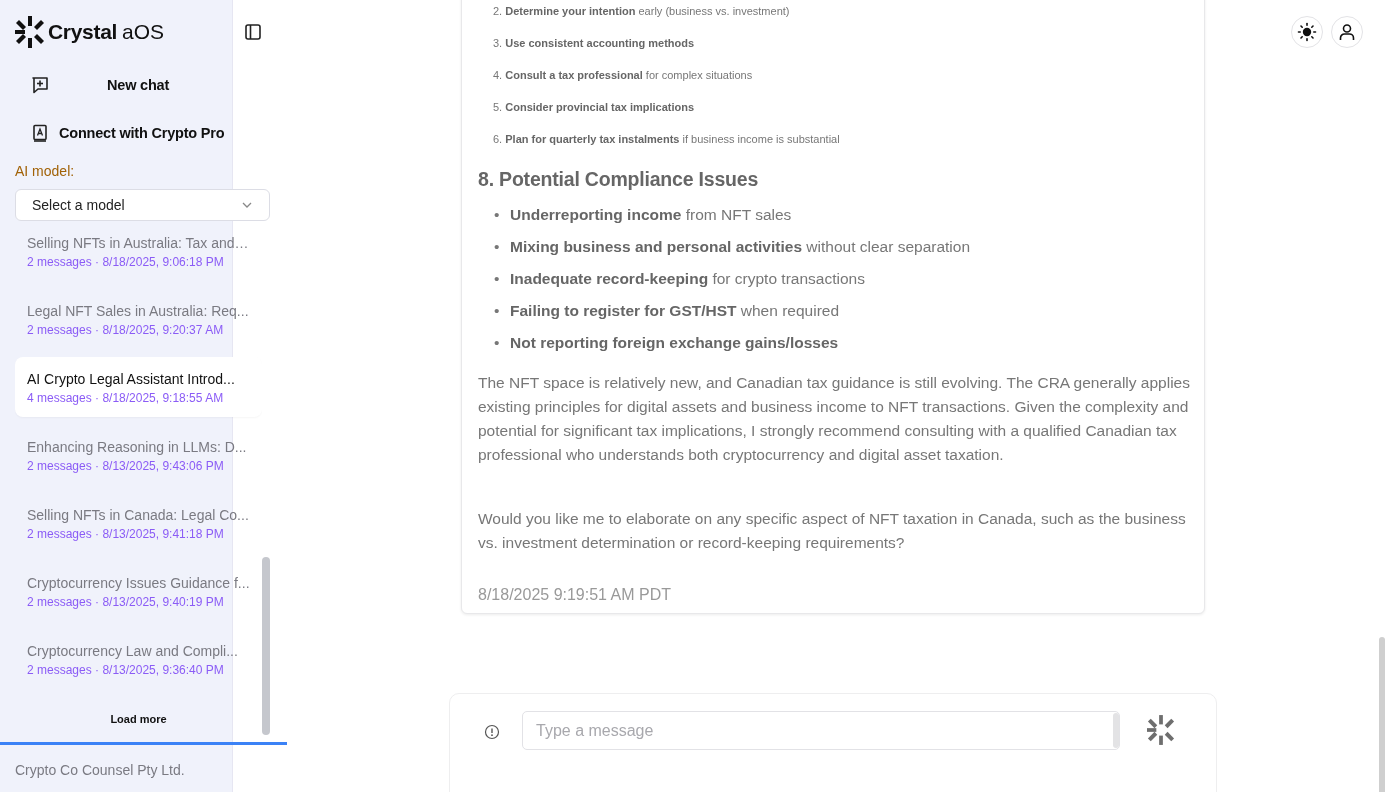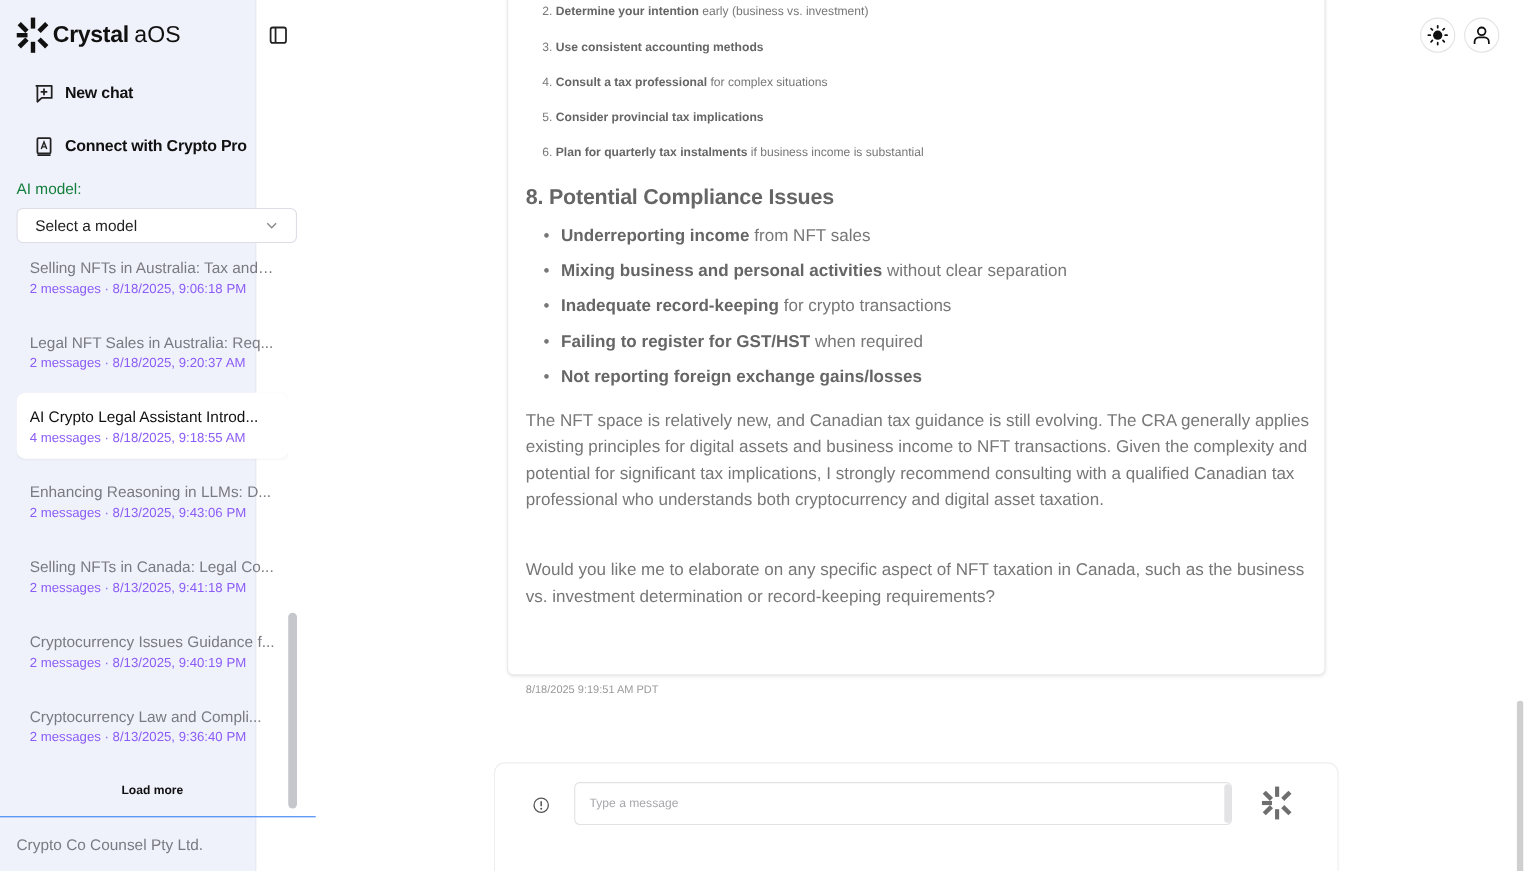--- a/index.html
+++ b/index.html
@@ -10,59 +10,59 @@
   .sidebar { position: absolute; left: 0; top: 0; width: 233px; height: 792px; background: #f0f2fb; border-right: 1px solid #e6e6f2; }
   .brand { position: absolute; left: 15px; top: 15px; display: flex; align-items: center; height: 34px; }
   .brand-logo { width: 30px; height: 34px; margin-right: 3px; }
   .brand-name { font-size: 21px; font-weight: 700; color: #111; letter-spacing: -0.3px; }
   .brand-suffix { font-size: 21px; font-weight: 400; color: #111; margin-left: 5px; }
   .toggle-sidebar { position: absolute; left: 243px; top: 22px; width: 20px; height: 20px; cursor: pointer; }
 
   .nav-btn { position: absolute; left: 30px; display: flex; align-items: center; height: 28px; cursor: pointer; }
   .nav-btn .ico { width: 20px; height: 20px; margin-right: 9px; }
   .nav-btn .lbl { font-size: 14.5px; font-weight: 700; color: #111; letter-spacing: -0.2px; }
-  .nav-new { top: 71px; }
+  .nav-new { top: 71px; gap: 48px; }
   .nav-pro { top: 119px; }
 
-  .model-label { position: absolute; left: 15px; top: 163px; font-size: 14px; color: #15803d; }
+  .model-label { position: absolute; left: 15px; top: 163px; font-size: 14px; color: #a16207; }
   .model-select { position: absolute; left: 15px; top: 189px; width: 255px; height: 32px; background: #fff; border: 1px solid #dcdde5; border-radius: 6px; display: flex; align-items: center; padding: 0 16px; cursor: pointer; }
   .model-select .val { font-size: 14px; color: #222; flex: 1; }
   .model-select .chev { width: 12px; height: 12px; }
 
   .history { position: absolute; left: 15px; top: 225px; width: 247px; height: 480px; overflow: hidden; }
   .hist-item { position: absolute; left: 0; width: 247px; height: 60px; border-radius: 8px; padding: 9px 12px; cursor: pointer; }
   .hist-item.active { background: #fff; box-shadow: 0 1px 2px rgba(0,0,0,0.04); }
   .hist-title { font-size: 14px; color: #7a7a82; white-space: nowrap; overflow: hidden; text-overflow: ellipsis; line-height: 18px; }
   .hist-item.active .hist-title { color: #111; }
   .hist-meta { font-size: 12px; color: #8b5cf6; line-height: 16px; margin-top: 2px; }
 
   .side-scroll { position: absolute; left: 262px; top: 557px; width: 8px; height: 178px; background: #c5c7cd; border-radius: 4px; }
   .load-more { position: absolute; left: 0; top: 713px; width: 277px; text-align: center; font-size: 11px; font-weight: 700; color: #111; cursor: pointer; }
-  .side-footer { position: absolute; left: 0; top: 742px; width: 287px; height: 50px; border-top: 1px solid #3b82f6; text-align: right; }
+  .side-footer { position: absolute; left: 0; top: 742px; width: 287px; height: 50px; border-top: 3px solid #3b82f6; text-align: right; }
   .side-footer .company { position: absolute; left: 15px; top: 17px; font-size: 14px; color: #7a7a82; }
 
   
   .circle-btn { position: absolute; top: 16px; width: 32px; height: 32px; border-radius: 50%; border: 1px solid #e3e3e6; background: #fff; display: flex; align-items: center; justify-content: center; cursor: pointer; }
   .theme-btn { left: 1291px; }
   .user-btn { left: 1331px; }
 
   
   .msg-card { position: absolute; left: 461px; top: -20px; width: 744px; height: 634px; background: #fff; border: 1px solid #e8e8ea; border-radius: 0 0 6px 6px; box-shadow: 0 1px 3px rgba(0,0,0,0.08); color: #777; }
   .ol-item { position: absolute; left: 31px; font-size: 11px; line-height: 20px; color: #777; }
   .ol-item b, .ul-item b { color: #666; font-weight: 700; }
   .section-h { position: absolute; left: 16px; top: 187px; font-size: 19.5px; font-weight: 700; color: #666; letter-spacing: -0.2px; }
   .ul-item { position: absolute; left: 48px; font-size: 15.5px; line-height: 20px; color: #777; }
   .ul-item::before { content: "•"; position: absolute; left: -16px; color: #777; }
   .para { position: absolute; left: 16px; width: 712px; font-size: 15.5px; line-height: 24px; color: #777; }
-  .msg-time { position: absolute; left: 16px; top: 605px; font-size: 10px; color: #999; margin-top: 36px; }
+  .msg-time { position: absolute; left: 16px; top: 605px; font-size: 16px; color: #999; }
 
   
   .composer { position: absolute; left: 449px; top: 693px; width: 768px; height: 110px; background: #fff; border: 1px solid #eeeeef; border-radius: 10px; }
   .info-icon { position: absolute; left: 34px; top: 30px; width: 16px; height: 16px; cursor: pointer; }
-  .msg-input { position: absolute; left: 72px; top: 17px; width: 598px; height: 39px; border: 1px solid #e2e2e6; border-radius: 5px; background: #fff; font-size: 11px; padding: 0 13px; color: #222; font-family: "Liberation Sans", sans-serif; outline: none; }
+  .msg-input { position: absolute; left: 72px; top: 17px; width: 598px; height: 39px; border: 1px solid #e2e2e6; border-radius: 5px; background: #fff; font-size: 16px; padding: 0 13px; color: #222; font-family: "Liberation Sans", sans-serif; outline: none; }
   .msg-input::placeholder { color: #a8a8ad; }
   .input-scroll { position: absolute; left: 663px; top: 19px; width: 6px; height: 35px; background: #e3e3e5; border-radius: 3px; }
   .send-btn { position: absolute; left: 697px; top: 20px; width: 28px; height: 32px; cursor: pointer; }
   .disclaimer { position: absolute; left: 24px; top: 69px; font-size: 12px; color: #222; white-space: nowrap; }
 
   .main-scroll { position: absolute; left: 1379px; top: 637px; width: 6px; height: 155px; background: #cfcfcf; border-radius: 3px 3px 0 0; }
 </style>
 </head>
 <body>
 

